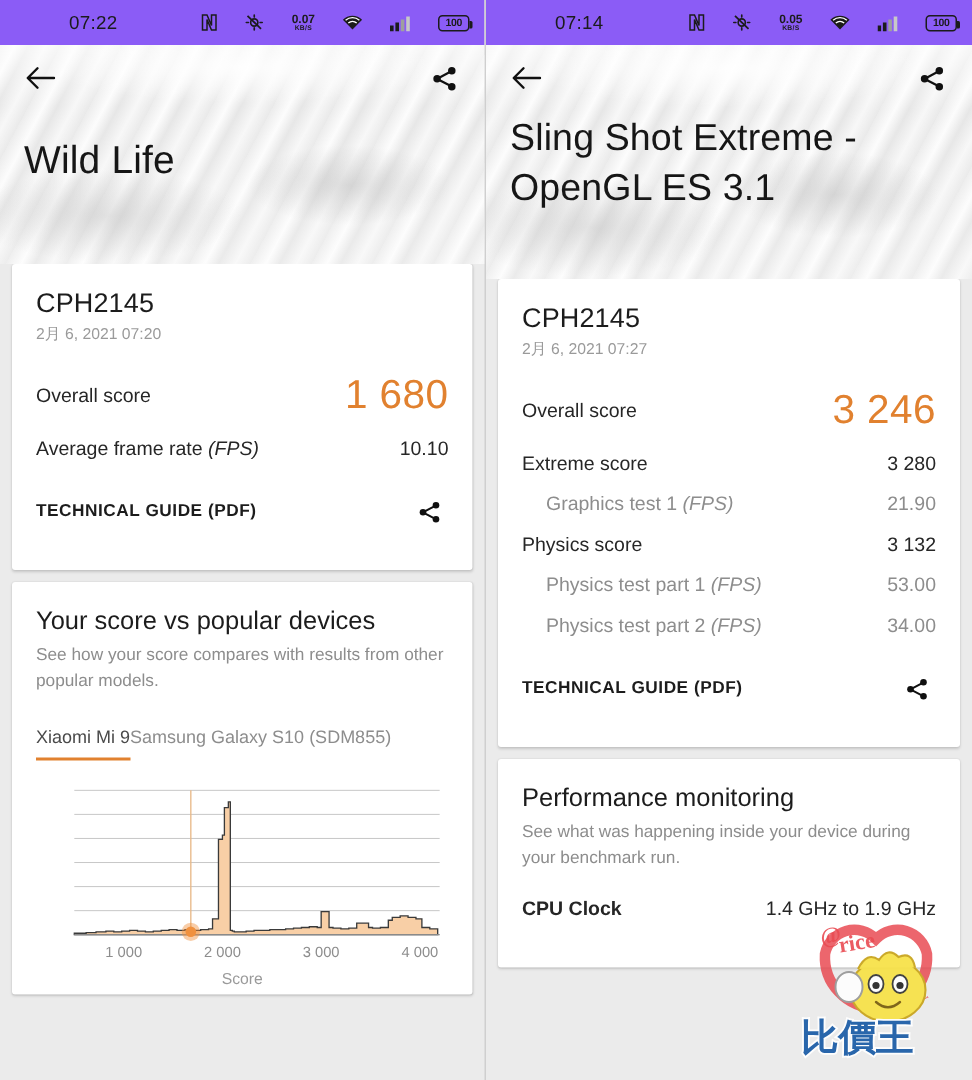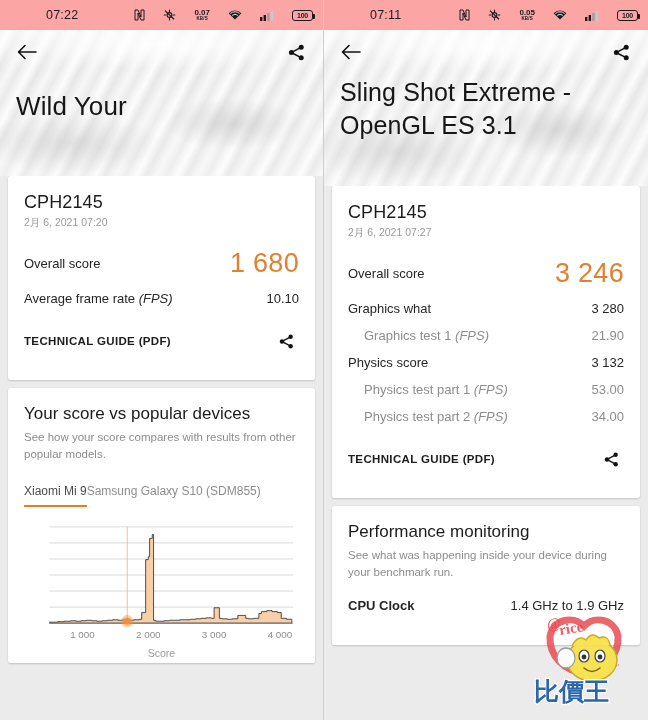--- a/index.html
+++ b/index.html
@@ -16,21 +16,21 @@
     width: 324px; height: 720px;
     background: #ebebeb;
     overflow: hidden;
   }
   .panel.left { border-right: 1px solid #cfcfcf; }
 
   
   .statusbar {
     position: relative; height: 30px;
     display: flex; align-items: center;
-    background: #fca5a5;
+    background: #8b5cf6;
     padding: 0 10px;
   }
   .status-time {
     font-size: 12.5px; color: #1b1b1b; letter-spacing: .2px;
     margin-left: 36px;
   }
   .status-icons {
     margin-left: auto; display: flex; align-items: center; gap: 18px;
     color: #1b1b1b;
   }
@@ -199,21 +199,21 @@
         </div>
         <div class="icon-btn share">
           <svg width="17" height="17" viewBox="0 0 17 17">
               <circle cx="13.2" cy="3.2" r="2.5" fill="#101010"></circle>
               <circle cx="3.4" cy="8.5" r="2.5" fill="#101010"></circle>
               <circle cx="13.2" cy="13.8" r="2.5" fill="#101010"></circle>
               <path d="M11.6 4.2L5.1 7.6M5.1 9.5l6.5 3.4" stroke="#101010" stroke-width="1.5"></path>
             </svg>
         </div>
       </div>
-      <div class="hero-title">Wild Your</div>
+      <div class="hero-title">Wild Life</div>
     </div>
 
     <div class="card">
       <div class="dev-name">CPH2145</div>
       <div class="dev-date">2月 6, 2021 07:20</div>
 
       <div class="rows">
         <div class="row overall">
           <span class="lbl">Overall score</span>
           <span class="val">1 680</span>
@@ -266,21 +266,21 @@
             <text x="260.5945945945946" y="119" text-anchor="middle" font-family="'Liberation Sans', sans-serif" font-size="10" fill="#8d8d8d">4 000</text>
           </svg>
         <div class="chart-xlabel">Score</div>
       </div>
     </div>
   </div>
 
   <div class="panel right">
 
     <div class="statusbar">
-      <div class="status-time">07:11</div>
+      <div class="status-time">07:14</div>
       <div class="status-icons">
         <svg class="si" width="11" height="12" viewBox="0 0 11 12">
             <path d="M1 11V1h3l3 7V1h3v10H7L4 4v7z" fill="none" stroke="#1b1b1b" stroke-width="1"></path>
           </svg>
         <svg class="si" width="13" height="12" viewBox="0 0 13 12">
             <circle cx="6.5" cy="6" r="2.4" fill="none" stroke="#1b1b1b" stroke-width="1.1"></circle>
             <path d="M6.5 1v1.4M6.5 9.6V11M1.2 6h1.4M10.4 6h1.4" stroke="#1b1b1b" stroke-width="1.1" stroke-linecap="round"></path>
             <path d="M2 1.6l9 8.6" stroke="#1b1b1b" stroke-width="1.2"></path>
           </svg>
         <div class="netspeed">
@@ -325,21 +325,21 @@
 
     <div class="card">
       <div class="dev-name">CPH2145</div>
       <div class="dev-date">2月 6, 2021 07:27</div>
       <div class="rows" id="right-rows">
           <div class="row overall">
             <span class="lbl">Overall score</span>
             <span class="val">3 246</span>
           </div>
           <div class="row">
-            <span class="lbl">Graphics what</span>
+            <span class="lbl">Extreme score</span>
             <span class="val">3 280</span>
           </div>
           <div class="row sub">
             <span class="lbl">Graphics test 1 <em>(FPS)</em></span>
             <span class="val">21.90</span>
           </div>
           <div class="row">
             <span class="lbl">Physics score</span>
             <span class="val">3 132</span>
           </div>

